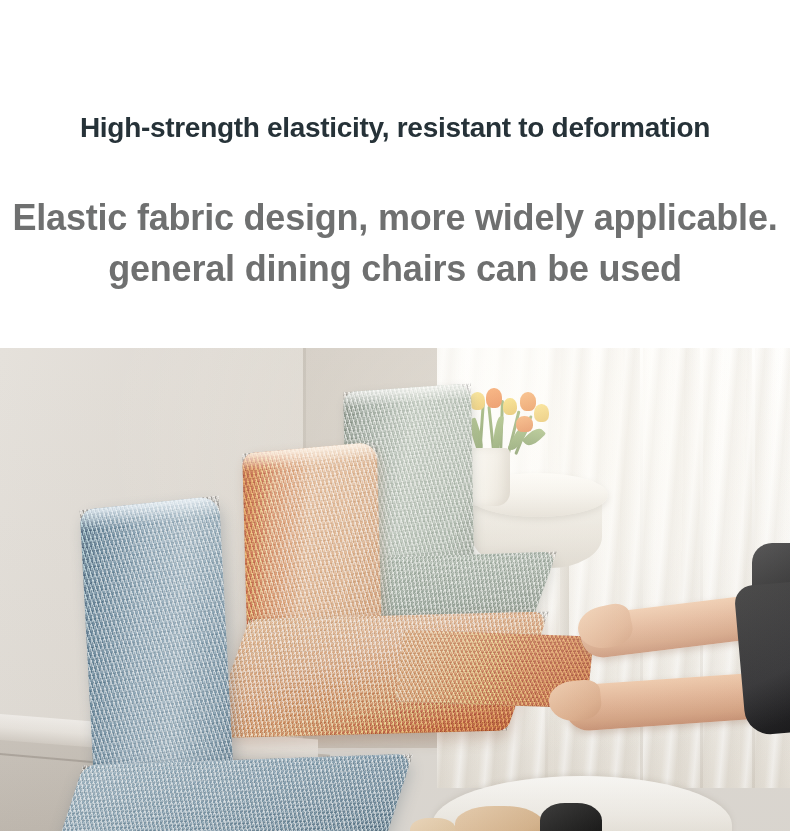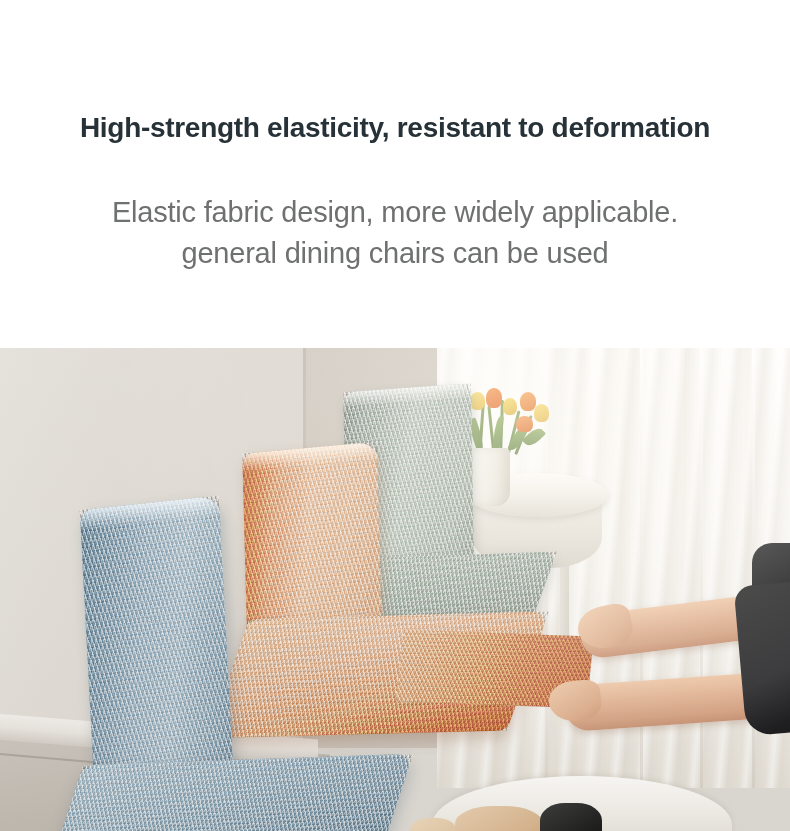--- a/index.html
+++ b/index.html
@@ -20,21 +20,21 @@
     position:absolute; left:0; top:112px; width:790px;
     text-align:center;
     font-size:28px; font-weight:700; letter-spacing:-0.3px;
     color:#263238;
     font-family:"Liberation Sans", sans-serif;
     white-space:nowrap;
   }
   .subtitle {
     position:absolute; left:0; top:192px; width:790px;
     text-align:center;
-    font-size:29px; font-weight:400; line-height:1.42;
+    font-size:36px; font-weight:700; line-height:1.42;
     color:#6f7070; letter-spacing:-0.2px;
   }
   .subtitle .l2 { display:block;text-align:center; }
 
   
   .photo {
     position:absolute; left:0; top:348px; width:790px; height:483px;
     overflow:hidden; background:#dedad4;
   }
 

